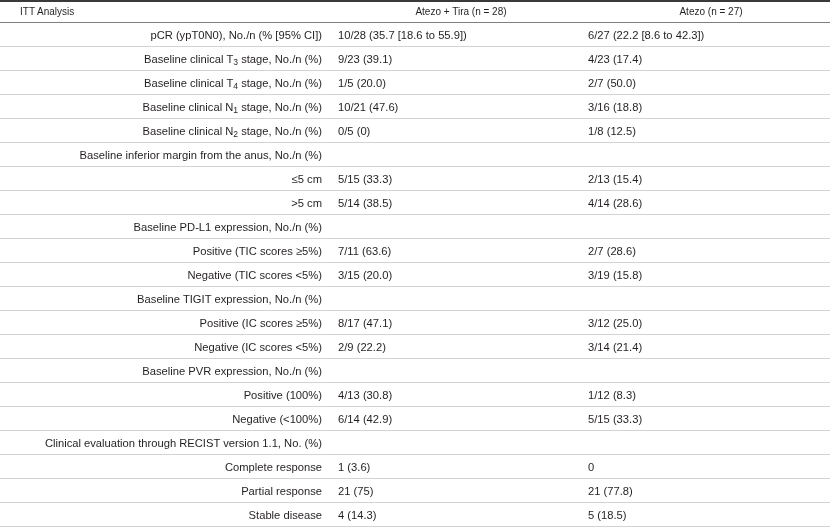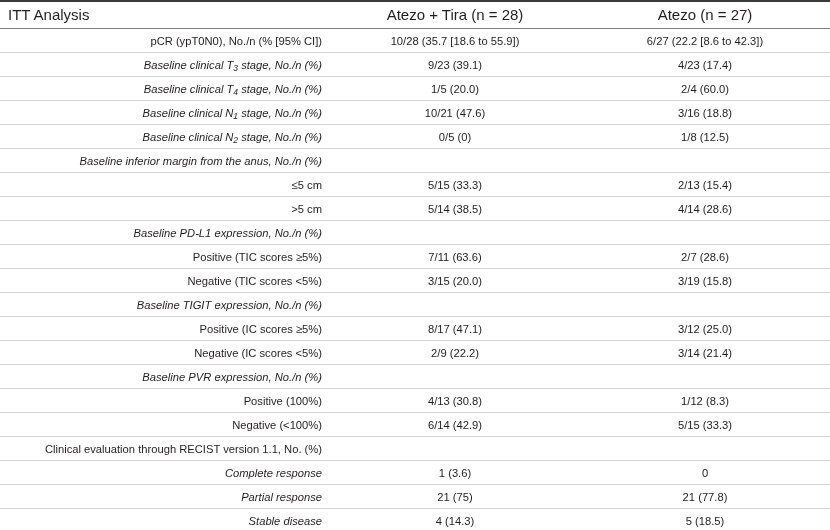--- a/index.html
+++ b/index.html
@@ -24,22 +24,22 @@
     border-collapse: collapse;
     table-layout: fixed;
     font-size: 11.2px;
   }
   table.results col.c1 { width: 330px; }
   table.results col.c2 { width: 250px; }
   table.results col.c3 { width: 250px; }
 
   thead th {
     font-weight: normal;
-    font-size: 15px;
-    padding: 4px 8px 5px 8px;
+    font-size: 10px;
+    padding: 4px 8px 5px 20px;
     border-top: 2px solid #3a3a3a;
     border-bottom: 1px solid #7f7f7f;
     vertical-align: bottom;
     color: #231f20;
   }
   thead th.h-left {
     text-align: left;
   }
   thead th.h-center {
   }
@@ -48,26 +48,25 @@
     border-bottom: 1px solid #d3d3d3;
     vertical-align: middle;
     height: 17px;
     color: #231f20;
   }
   tbody td.label {
     text-align: right;
     white-space: nowrap;
   }
   tbody td.val {
-    text-align: center;
     white-space: nowrap;
   }
   
   .ind0 { padding-left: 8px; }
-  .ind1 { padding-left: 20px; font-style: italic; }
+  .ind1 { padding-left: 20px; }
   .ind2 { padding-left: 32px; margin-left: 28px; }
 
   sub {
     font-size: 8.5px;
     vertical-align: baseline;
     position: relative;
     top: 2px;
   }
 </style>
 </head>
@@ -94,21 +93,21 @@
           <td class="val">6/27 (22.2 [8.6 to 42.3])</td>
         </tr>
         <tr>
           <td class="label ind1">Baseline clinical T<sub>3</sub> stage, No./n (%)</td>
           <td class="val">9/23 (39.1)</td>
           <td class="val">4/23 (17.4)</td>
         </tr>
         <tr>
           <td class="label ind1">Baseline clinical T<sub>4</sub> stage, No./n (%)</td>
           <td class="val">1/5 (20.0)</td>
-          <td class="val">2/4 (60.0)</td>
+          <td class="val">2/7 (50.0)</td>
         </tr>
         <tr>
           <td class="label ind1">Baseline clinical N<sub>1</sub> stage, No./n (%)</td>
           <td class="val">10/21 (47.6)</td>
           <td class="val">3/16 (18.8)</td>
         </tr>
         <tr>
           <td class="label ind1">Baseline clinical N<sub>2</sub> stage, No./n (%)</td>
           <td class="val">0/5 (0)</td>
           <td class="val">1/8 (12.5)</td>

